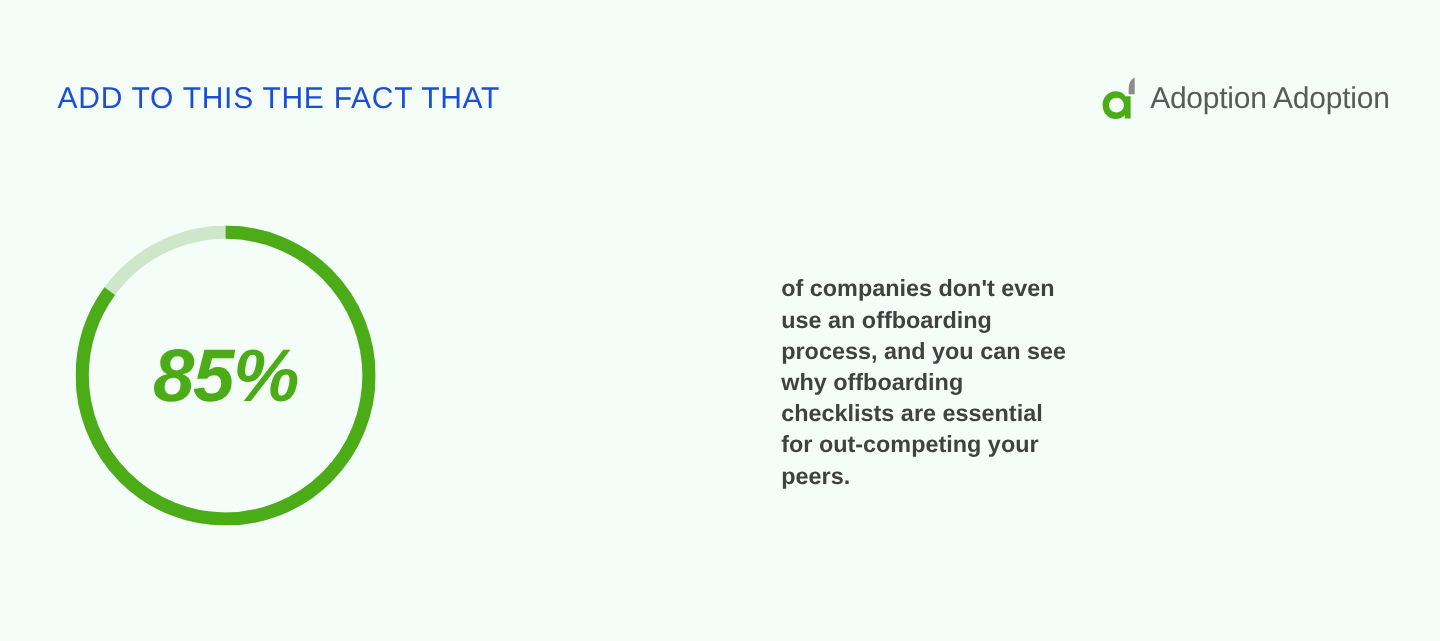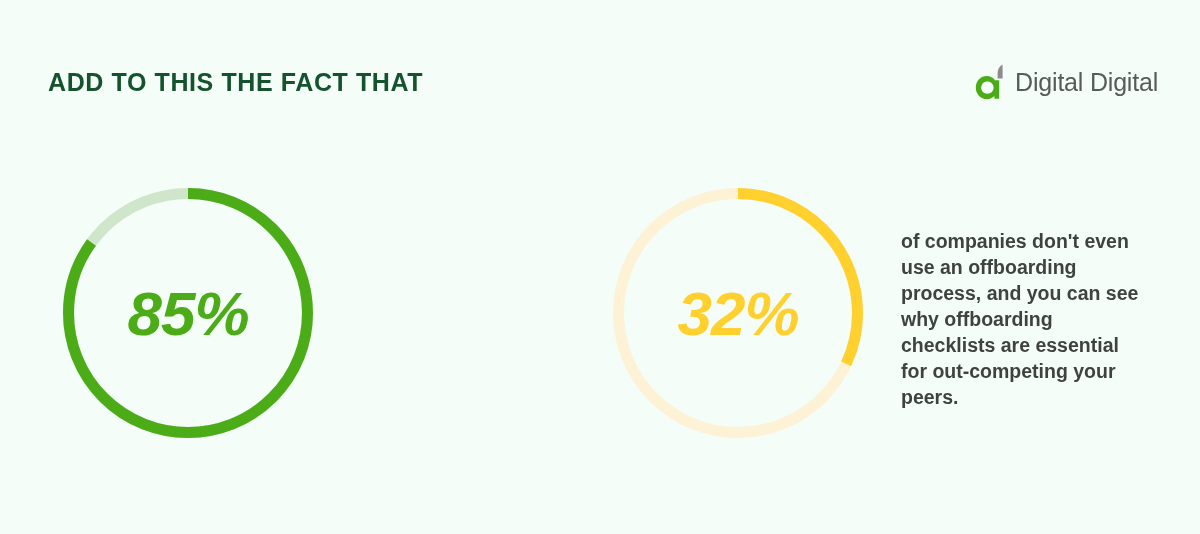--- a/index.html
+++ b/index.html
@@ -22,23 +22,23 @@
     height: 534px;
     background: #f4fdf7;
   }
 
   
   .headline {
     position: absolute;
     left: 48px;
     top: 68px;
     font-size: 25px;
-    font-weight: bold;
+    font-weight: normal;
     letter-spacing: 0.6px;
-    color: #14532d;
+    color: #1d4ed8;
     text-transform: uppercase;
     white-space: nowrap;
   }
 
   .brand {
     position: absolute;
     right: 42px;
     top: 62px;
     display: flex;
     align-items: center;
@@ -118,37 +118,30 @@
 
   <div class="headline">ADD TO THIS THE FACT THAT</div>
 
   <div class="brand">
     <span>
       <svg class="brand-mark" viewBox="0 0 34 40" aria-hidden="true">
         <path d="M27.5 2.5 C24.5 4 22.6 7.2 22.6 11.2 L22.6 16.5 L27.6 16.5 L27.6 10.0 C27.6 6.6 27.6 4.4 27.5 2.5 Z" fill="#8c8c8c"></path>
         <path d="M11.8 14.0 C5.6 14.0 0.8 18.9 0.8 25.6 C0.8 32.3 5.6 37.2 11.9 37.2 C15.0 37.2 17.6 36.0 19.4 34.0 L19.4 36.8 L24.2 36.8 L24.2 18.2 L19.4 18.2 L19.4 17.3 C17.6 15.3 15.0 14.0 11.8 14.0 Z M12.4 19.4 C15.9 19.4 18.6 22.1 18.6 25.6 C18.6 29.1 15.9 31.8 12.4 31.8 C8.9 31.8 6.2 29.1 6.2 25.6 C6.2 22.1 8.9 19.4 12.4 19.4 Z" fill="#4bac18"></path>
       </svg>
     </span>
-    <span class="brand-name">Digital Digital</span>
+    <span class="brand-name">Adoption Adoption</span>
   </div>
 
   <div class="stat stat-a">
     <div class="donut">
       <svg viewBox="0 0 250 250" aria-hidden="true">
         <circle cx="125" cy="125" r="119.5" fill="none" stroke="#cfe6cb" stroke-width="11"></circle>
         <circle cx="125" cy="125" r="119.5" fill="none" stroke="#4bac18" stroke-width="11" stroke-dasharray="638.21 112.63" stroke-dashoffset="0" transform="rotate(-90 125 125)"></circle>
       </svg>
       <div class="donut-value value-green">85%</div>
     </div>
   </div>
 
   <div class="stat stat-b">
-    <div class="donut">
-      <svg viewBox="0 0 250 250" aria-hidden="true">
-        <circle cx="125" cy="125" r="119.5" fill="none" stroke="#fdf2d5" stroke-width="11"></circle>
-        <circle cx="125" cy="125" r="119.5" fill="none" stroke="#ffd02e" stroke-width="11" stroke-dasharray="240.27 510.57" stroke-dashoffset="0" transform="rotate(-90 125 125)"></circle>
-      </svg>
-      <div class="donut-value value-yellow">32%</div>
-    </div>
     <div class="caption caption-b">of companies don't even use an offboarding process, and you can see why offboarding checklists are essential for out-competing your peers.</div>
   </div>
 
 </div>
 
 </body></html>

